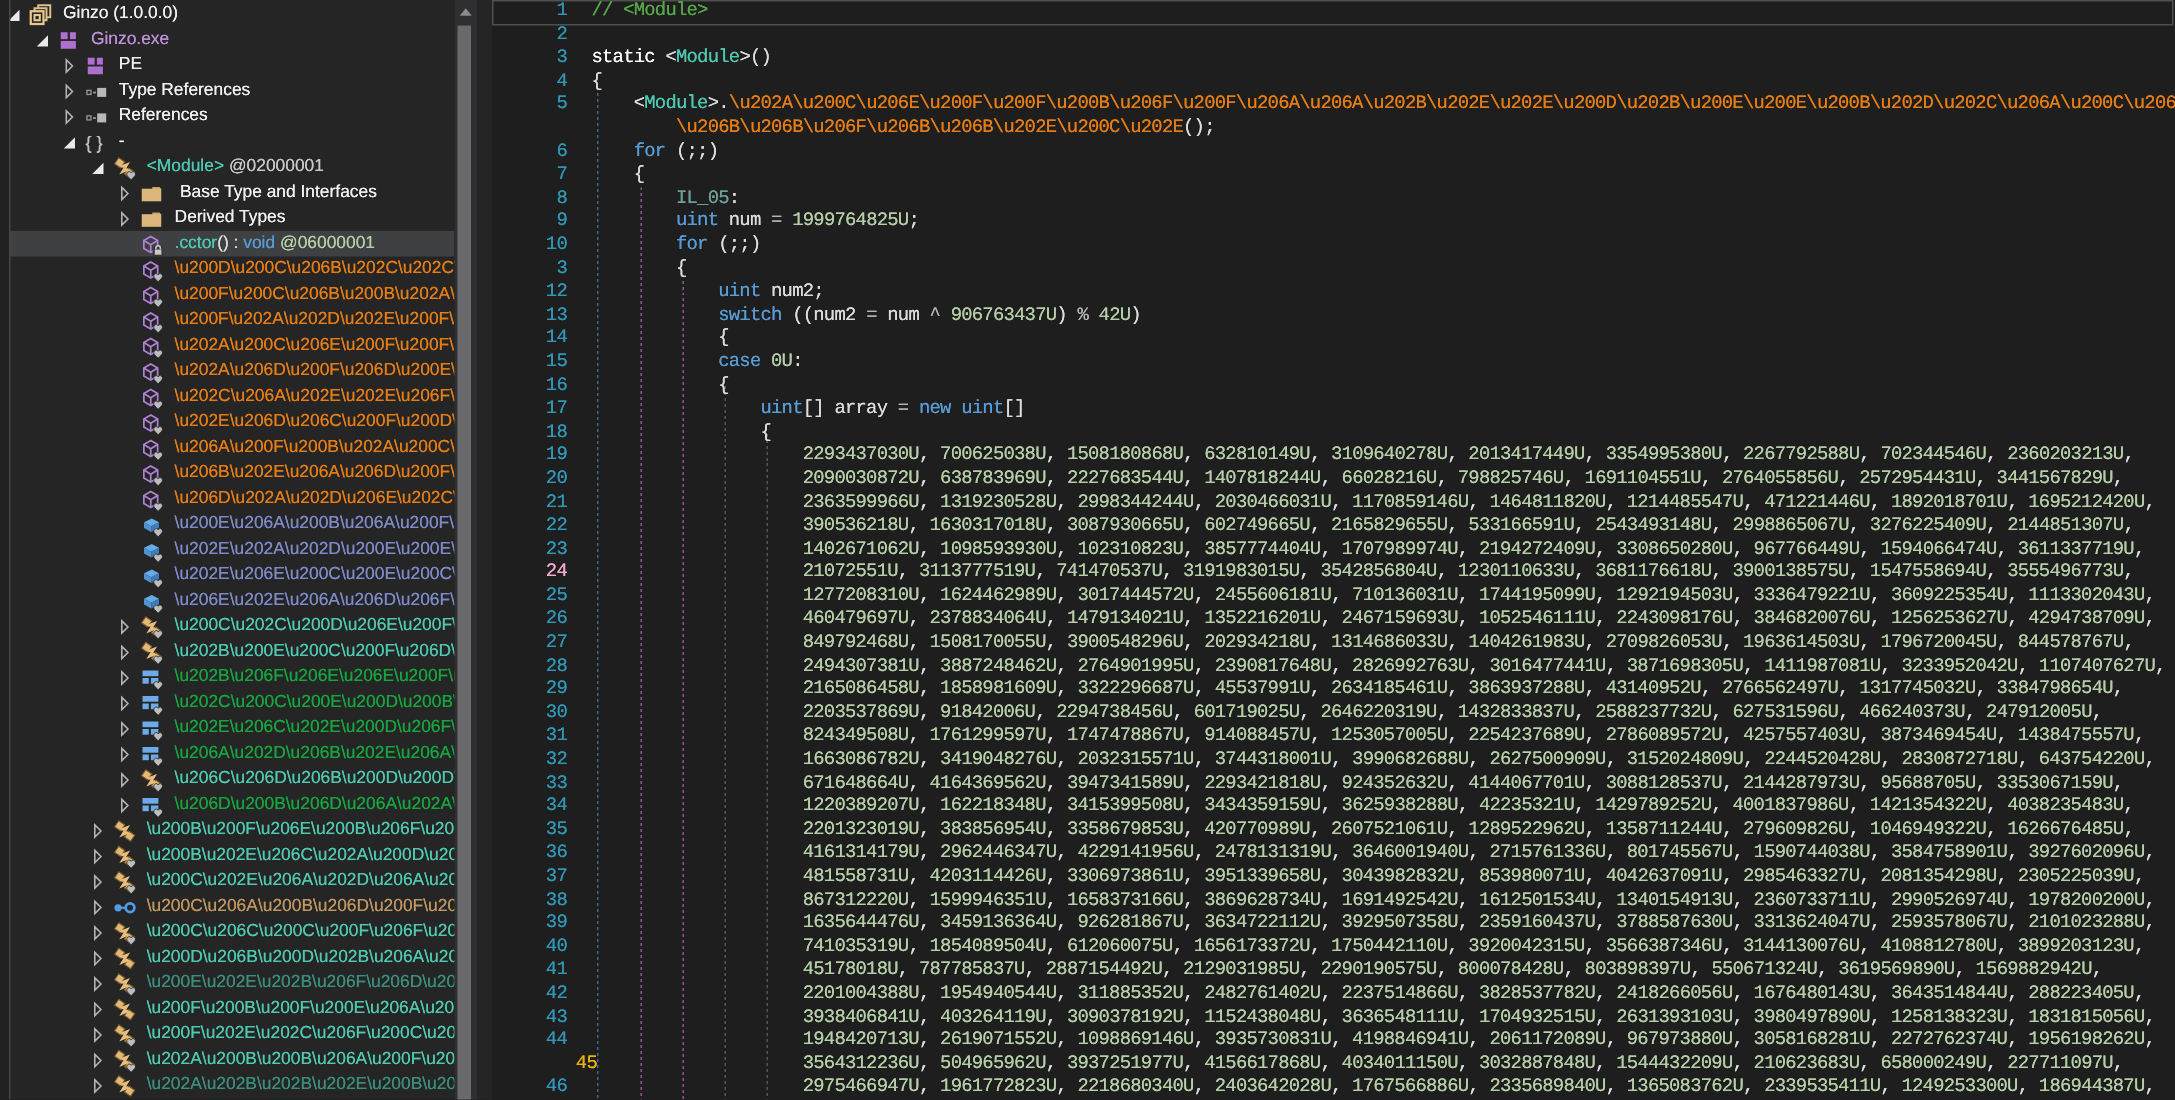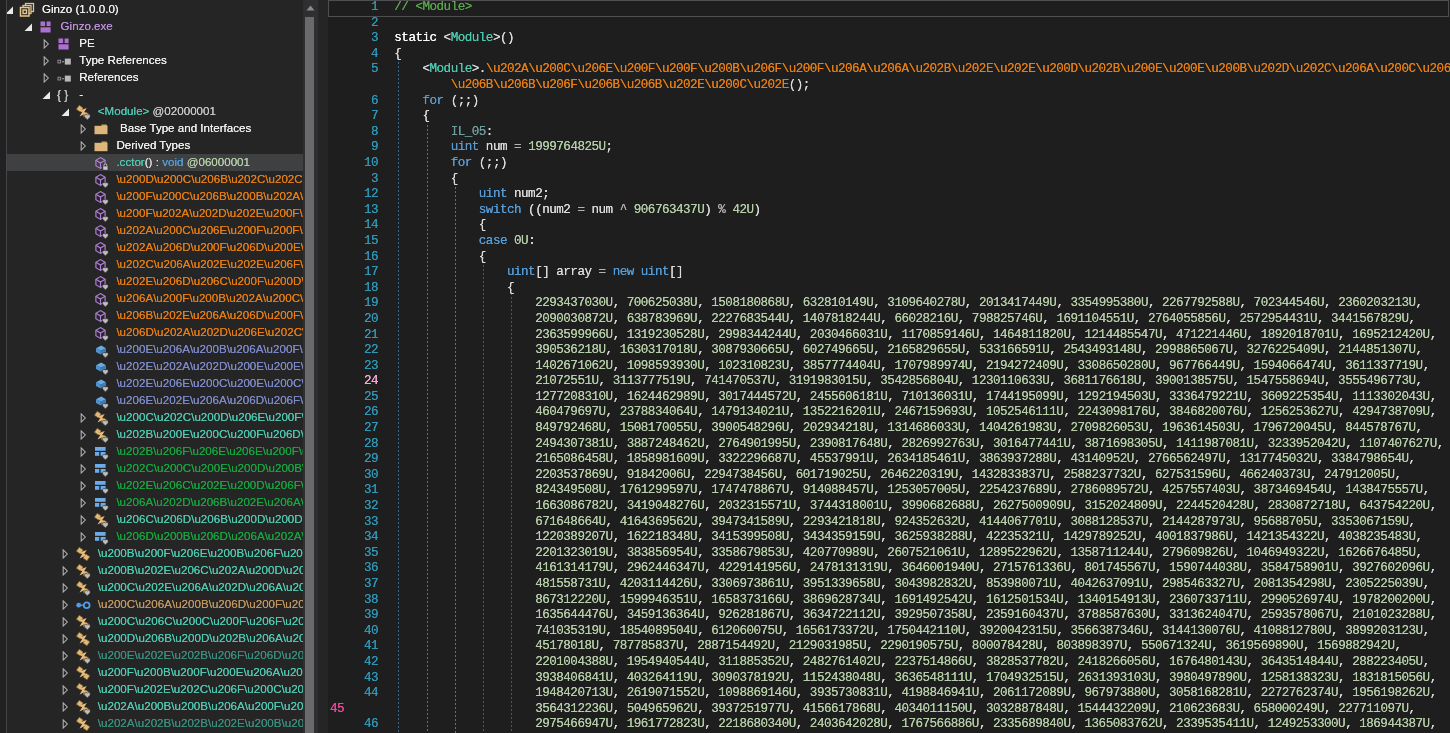--- a/index.html
+++ b/index.html
@@ -99,21 +99,21 @@
     <div style="position:absolute;right:1072px;top:623.80px;height:15.60px;line-height:15.60px;color:#2f96b5">40</div>
     <div style="position:absolute;left:394.3px;top:623.80px;height:15.60px;line-height:15.60px;white-space:pre"><span style="color:#dcdcdc">                    </span><span style="color:#b5cea8">741035319U</span><span style="color:#dcdcdc">,</span><span style="color:#dcdcdc"> </span><span style="color:#b5cea8">1854089504U</span><span style="color:#dcdcdc">,</span><span style="color:#dcdcdc"> </span><span style="color:#b5cea8">612060075U</span><span style="color:#dcdcdc">,</span><span style="color:#dcdcdc"> </span><span style="color:#b5cea8">1656173372U</span><span style="color:#dcdcdc">,</span><span style="color:#dcdcdc"> </span><span style="color:#b5cea8">1750442110U</span><span style="color:#dcdcdc">,</span><span style="color:#dcdcdc"> </span><span style="color:#b5cea8">3920042315U</span><span style="color:#dcdcdc">,</span><span style="color:#dcdcdc"> </span><span style="color:#b5cea8">3566387346U</span><span style="color:#dcdcdc">,</span><span style="color:#dcdcdc"> </span><span style="color:#b5cea8">3144130076U</span><span style="color:#dcdcdc">,</span><span style="color:#dcdcdc"> </span><span style="color:#b5cea8">4108812780U</span><span style="color:#dcdcdc">,</span><span style="color:#dcdcdc"> </span><span style="color:#b5cea8">3899203123U</span><span style="color:#dcdcdc">,</span></div>
     <div style="position:absolute;right:1072px;top:639.39px;height:15.60px;line-height:15.60px;color:#2f96b5">41</div>
     <div style="position:absolute;left:394.3px;top:639.39px;height:15.60px;line-height:15.60px;white-space:pre"><span style="color:#dcdcdc">                    </span><span style="color:#b5cea8">45178018U</span><span style="color:#dcdcdc">,</span><span style="color:#dcdcdc"> </span><span style="color:#b5cea8">787785837U</span><span style="color:#dcdcdc">,</span><span style="color:#dcdcdc"> </span><span style="color:#b5cea8">2887154492U</span><span style="color:#dcdcdc">,</span><span style="color:#dcdcdc"> </span><span style="color:#b5cea8">2129031985U</span><span style="color:#dcdcdc">,</span><span style="color:#dcdcdc"> </span><span style="color:#b5cea8">2290190575U</span><span style="color:#dcdcdc">,</span><span style="color:#dcdcdc"> </span><span style="color:#b5cea8">800078428U</span><span style="color:#dcdcdc">,</span><span style="color:#dcdcdc"> </span><span style="color:#b5cea8">803898397U</span><span style="color:#dcdcdc">,</span><span style="color:#dcdcdc"> </span><span style="color:#b5cea8">550671324U</span><span style="color:#dcdcdc">,</span><span style="color:#dcdcdc"> </span><span style="color:#b5cea8">3619569890U</span><span style="color:#dcdcdc">,</span><span style="color:#dcdcdc"> </span><span style="color:#b5cea8">1569882942U</span><span style="color:#dcdcdc">,</span></div>
     <div style="position:absolute;right:1072px;top:654.99px;height:15.60px;line-height:15.60px;color:#2f96b5">42</div>
     <div style="position:absolute;left:394.3px;top:654.99px;height:15.60px;line-height:15.60px;white-space:pre"><span style="color:#dcdcdc">                    </span><span style="color:#b5cea8">2201004388U</span><span style="color:#dcdcdc">,</span><span style="color:#dcdcdc"> </span><span style="color:#b5cea8">1954940544U</span><span style="color:#dcdcdc">,</span><span style="color:#dcdcdc"> </span><span style="color:#b5cea8">311885352U</span><span style="color:#dcdcdc">,</span><span style="color:#dcdcdc"> </span><span style="color:#b5cea8">2482761402U</span><span style="color:#dcdcdc">,</span><span style="color:#dcdcdc"> </span><span style="color:#b5cea8">2237514866U</span><span style="color:#dcdcdc">,</span><span style="color:#dcdcdc"> </span><span style="color:#b5cea8">3828537782U</span><span style="color:#dcdcdc">,</span><span style="color:#dcdcdc"> </span><span style="color:#b5cea8">2418266056U</span><span style="color:#dcdcdc">,</span><span style="color:#dcdcdc"> </span><span style="color:#b5cea8">1676480143U</span><span style="color:#dcdcdc">,</span><span style="color:#dcdcdc"> </span><span style="color:#b5cea8">3643514844U</span><span style="color:#dcdcdc">,</span><span style="color:#dcdcdc"> </span><span style="color:#b5cea8">288223405U</span><span style="color:#dcdcdc">,</span></div>
     <div style="position:absolute;right:1072px;top:670.59px;height:15.60px;line-height:15.60px;color:#2f96b5">43</div>
     <div style="position:absolute;left:394.3px;top:670.59px;height:15.60px;line-height:15.60px;white-space:pre"><span style="color:#dcdcdc">                    </span><span style="color:#b5cea8">3938406841U</span><span style="color:#dcdcdc">,</span><span style="color:#dcdcdc"> </span><span style="color:#b5cea8">403264119U</span><span style="color:#dcdcdc">,</span><span style="color:#dcdcdc"> </span><span style="color:#b5cea8">3090378192U</span><span style="color:#dcdcdc">,</span><span style="color:#dcdcdc"> </span><span style="color:#b5cea8">1152438048U</span><span style="color:#dcdcdc">,</span><span style="color:#dcdcdc"> </span><span style="color:#b5cea8">3636548111U</span><span style="color:#dcdcdc">,</span><span style="color:#dcdcdc"> </span><span style="color:#b5cea8">1704932515U</span><span style="color:#dcdcdc">,</span><span style="color:#dcdcdc"> </span><span style="color:#b5cea8">2631393103U</span><span style="color:#dcdcdc">,</span><span style="color:#dcdcdc"> </span><span style="color:#b5cea8">3980497890U</span><span style="color:#dcdcdc">,</span><span style="color:#dcdcdc"> </span><span style="color:#b5cea8">1258138323U</span><span style="color:#dcdcdc">,</span><span style="color:#dcdcdc"> </span><span style="color:#b5cea8">1831815056U</span><span style="color:#dcdcdc">,</span></div>
     <div style="position:absolute;right:1072px;top:686.18px;height:15.60px;line-height:15.60px;color:#2f96b5">44</div>
     <div style="position:absolute;left:394.3px;top:686.18px;height:15.60px;line-height:15.60px;white-space:pre"><span style="color:#dcdcdc">                    </span><span style="color:#b5cea8">1948420713U</span><span style="color:#dcdcdc">,</span><span style="color:#dcdcdc"> </span><span style="color:#b5cea8">2619071552U</span><span style="color:#dcdcdc">,</span><span style="color:#dcdcdc"> </span><span style="color:#b5cea8">1098869146U</span><span style="color:#dcdcdc">,</span><span style="color:#dcdcdc"> </span><span style="color:#b5cea8">3935730831U</span><span style="color:#dcdcdc">,</span><span style="color:#dcdcdc"> </span><span style="color:#b5cea8">4198846941U</span><span style="color:#dcdcdc">,</span><span style="color:#dcdcdc"> </span><span style="color:#b5cea8">2061172089U</span><span style="color:#dcdcdc">,</span><span style="color:#dcdcdc"> </span><span style="color:#b5cea8">967973880U</span><span style="color:#dcdcdc">,</span><span style="color:#dcdcdc"> </span><span style="color:#b5cea8">3058168281U</span><span style="color:#dcdcdc">,</span><span style="color:#dcdcdc"> </span><span style="color:#b5cea8">2272762374U</span><span style="color:#dcdcdc">,</span><span style="color:#dcdcdc"> </span><span style="color:#b5cea8">1956198262U</span><span style="color:#dcdcdc">,</span></div>
-    <div style="position:absolute;right:1106px;top:701.77px;height:15.60px;line-height:15.60px;color:#ec4899">45</div>
+    <div style="position:absolute;right:1052px;top:701.77px;height:15.60px;line-height:15.60px;color:#eab308">45</div>
     <div style="position:absolute;left:394.3px;top:701.77px;height:15.60px;line-height:15.60px;white-space:pre"><span style="color:#dcdcdc">                    </span><span style="color:#b5cea8">3564312236U</span><span style="color:#dcdcdc">,</span><span style="color:#dcdcdc"> </span><span style="color:#b5cea8">504965962U</span><span style="color:#dcdcdc">,</span><span style="color:#dcdcdc"> </span><span style="color:#b5cea8">3937251977U</span><span style="color:#dcdcdc">,</span><span style="color:#dcdcdc"> </span><span style="color:#b5cea8">4156617868U</span><span style="color:#dcdcdc">,</span><span style="color:#dcdcdc"> </span><span style="color:#b5cea8">4034011150U</span><span style="color:#dcdcdc">,</span><span style="color:#dcdcdc"> </span><span style="color:#b5cea8">3032887848U</span><span style="color:#dcdcdc">,</span><span style="color:#dcdcdc"> </span><span style="color:#b5cea8">1544432209U</span><span style="color:#dcdcdc">,</span><span style="color:#dcdcdc"> </span><span style="color:#b5cea8">210623683U</span><span style="color:#dcdcdc">,</span><span style="color:#dcdcdc"> </span><span style="color:#b5cea8">658000249U</span><span style="color:#dcdcdc">,</span><span style="color:#dcdcdc"> </span><span style="color:#b5cea8">227711097U</span><span style="color:#dcdcdc">,</span></div>
     <div style="position:absolute;right:1072px;top:717.37px;height:15.60px;line-height:15.60px;color:#2f96b5">46</div>
     <div style="position:absolute;left:394.3px;top:717.37px;height:15.60px;line-height:15.60px;white-space:pre"><span style="color:#dcdcdc">                    </span><span style="color:#b5cea8">2975466947U</span><span style="color:#dcdcdc">,</span><span style="color:#dcdcdc"> </span><span style="color:#b5cea8">1961772823U</span><span style="color:#dcdcdc">,</span><span style="color:#dcdcdc"> </span><span style="color:#b5cea8">2218680340U</span><span style="color:#dcdcdc">,</span><span style="color:#dcdcdc"> </span><span style="color:#b5cea8">2403642028U</span><span style="color:#dcdcdc">,</span><span style="color:#dcdcdc"> </span><span style="color:#b5cea8">1767566886U</span><span style="color:#dcdcdc">,</span><span style="color:#dcdcdc"> </span><span style="color:#b5cea8">2335689840U</span><span style="color:#dcdcdc">,</span><span style="color:#dcdcdc"> </span><span style="color:#b5cea8">1365083762U</span><span style="color:#dcdcdc">,</span><span style="color:#dcdcdc"> </span><span style="color:#b5cea8">2339535411U</span><span style="color:#dcdcdc">,</span><span style="color:#dcdcdc"> </span><span style="color:#b5cea8">1249253300U</span><span style="color:#dcdcdc">,</span><span style="color:#dcdcdc"> </span><span style="color:#b5cea8">186944387U</span><span style="color:#dcdcdc">,</span></div>
   </div>
 <div id="gap"></div>
 <div id="tree">
     <div style="position:absolute;left:1.0px;top:1.5px;width:16px;height:16px">
       <svg width="16" height="16" viewBox="0 0 16 16" style="position:absolute;top:0;left:0">
         <path d="M12 4.5 L12 12 L4.5 12 Z" fill="#eaeaea"></path>
       </svg>

